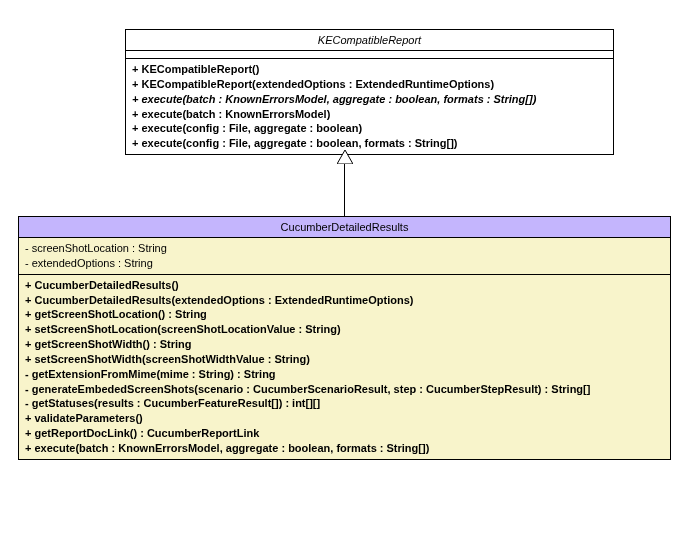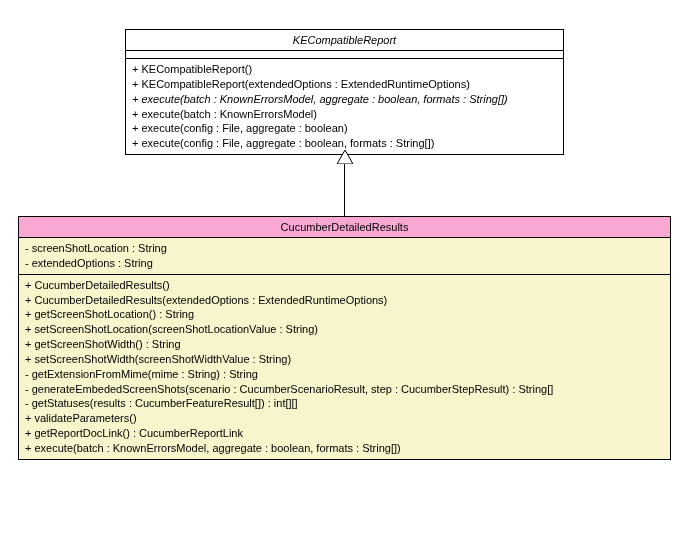--- a/index.html
+++ b/index.html
@@ -1,35 +1,35 @@
 <!DOCTYPE html>
 <html><head>
 <meta charset="utf-8">
 <style>
 * { box-sizing: border-box; margin: 0; padding: 0; }
 body { font-family: Arial, Helvetica, sans-serif; font-size: 11px; background: #fff; width: 689px; height: 544px; position: relative; }
 .uml-class { border: 1px solid #000; position: absolute; background: #fff; }
 .uml-class.highlighted { background: #f8f4cb; }
 .uml-section { border-bottom: 1px solid #000; padding: 3px 6px; }
-.uml-section:last-child { border-bottom: none; }
+.uml-section:last-child { border-bottom: none; font-weight: bold; }
 .uml-name { text-align: center; font-weight: normal; padding: 4px 6px; }
 .uml-name.abstract { font-style: italic; }
-.uml-name.highlighted-title { background: #f9a8d4; }
+.uml-name.highlighted-title { background: #c4b5fd; }
 .uml-member { white-space: nowrap; line-height: 1.35; }
 .uml-member.abstract { font-style: italic; }
 .empty-section { height: 8px; }
 .connector { position: absolute; }
 .line-v { width: 1px; background: #000; position: absolute; }
 .hollow-tri { position: absolute; }
 .hollow-tri svg { display: block; }
 </style>
 </head>
 <body>
 
-<div class="uml-class" style="left:125px; top:29px; width:439px;">
+<div class="uml-class" style="left:125px; top:29px; width:489px;">
   <div class="uml-section uml-name abstract">KECompatibleReport</div>
   <div class="uml-section empty-section"></div>
   <div class="uml-section">
     <div class="uml-member">+ KECompatibleReport()</div>
     <div class="uml-member">+ KECompatibleReport(extendedOptions : ExtendedRuntimeOptions)</div>
     <div class="uml-member abstract">+ execute(batch : KnownErrorsModel, aggregate : boolean, formats : String[])</div>
     <div class="uml-member">+ execute(batch : KnownErrorsModel)</div>
     <div class="uml-member">+ execute(config : File, aggregate : boolean)</div>
     <div class="uml-member">+ execute(config : File, aggregate : boolean, formats : String[])</div>
   </div>

